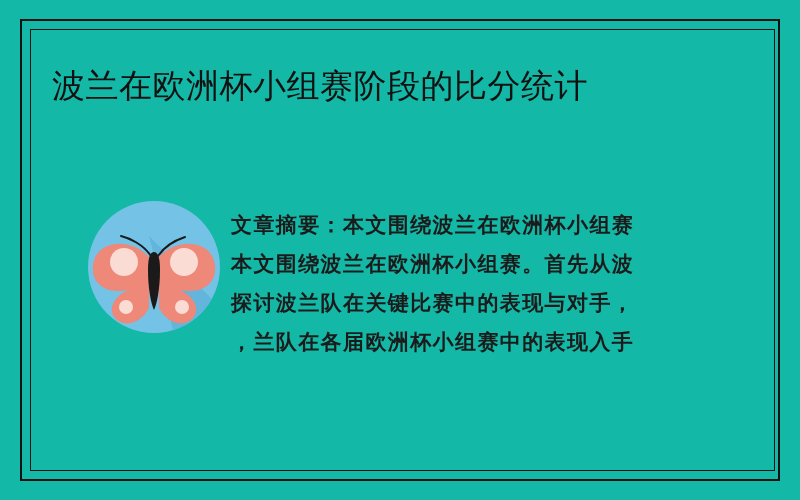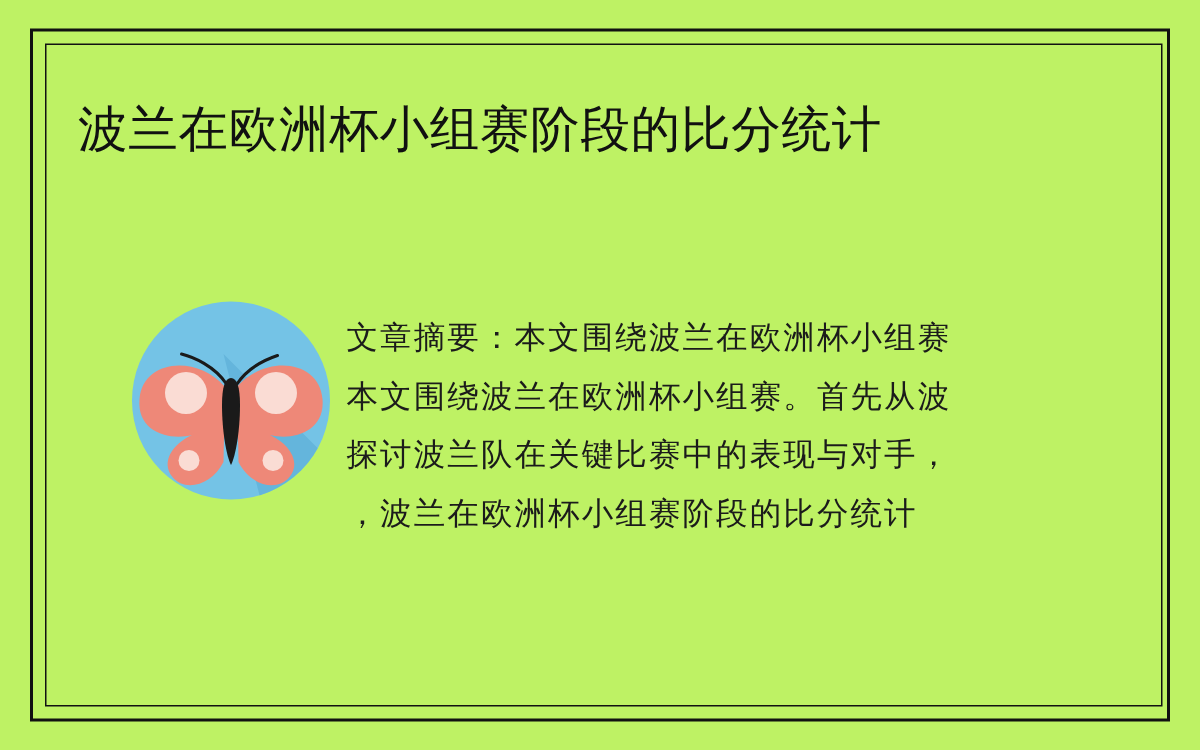--- a/index.html
+++ b/index.html
@@ -10,21 +10,21 @@
     width: 800px;
     height: 500px;
     background: #ddf7f9;
     font-family: "Liberation Sans", sans-serif;
     overflow: hidden;
   }
   .page {
     position: relative;
     width: 800px;
     height: 500px;
-    background: #bef264;
+    background: #14b8a6;
   }
   
   .frame-outer {
     position: absolute;
     left: 20px;
     top: 19px;
     width: 760px;
     height: 462px;
     border: 2px solid #111111;
     box-sizing: border-box;
@@ -72,20 +72,21 @@
     font-family: "DejaVu Sans", "Liberation Sans", sans-serif;
     font-size: 21px;
     line-height: 39px;
     color: #1b1b1b;
     letter-spacing: 1.4px;
     text-align: justify;
     text-justify: inter-character;
   }
   .abstract p {
     margin: 0;
+    font-weight: bold;
   }
 </style>
 </head>
 <body>
 
 <div class="page">
 
   <div class="frame-outer"></div>
   <div class="frame-inner"></div>
 
@@ -113,16 +114,16 @@
         <circle cx="99" cy="111" r="7" fill="#fadcd4"></circle>
         <path d="M71 56 C75 56, 77 62, 77 74 C77 92, 74 108, 71 114 C68 108, 65 92, 65 74 C65 62, 67 56, 71 56 Z" fill="#1a1a1a"></path>
       </g>
     </svg>
   </div>
 
   <div class="abstract">
     <p>文章摘要：本文围绕波兰在欧洲杯小组赛</p>
     <p>本文围绕波兰在欧洲杯小组赛。首先从波</p>
     <p>探讨波兰队在关键比赛中的表现与对手，</p>
-    <p>，波兰在欧洲杯小组赛阶段的比分统计</p>
+    <p>，兰队在各届欧洲杯小组赛中的表现入手</p>
   </div>
 
 </div>
 
 </body></html>

